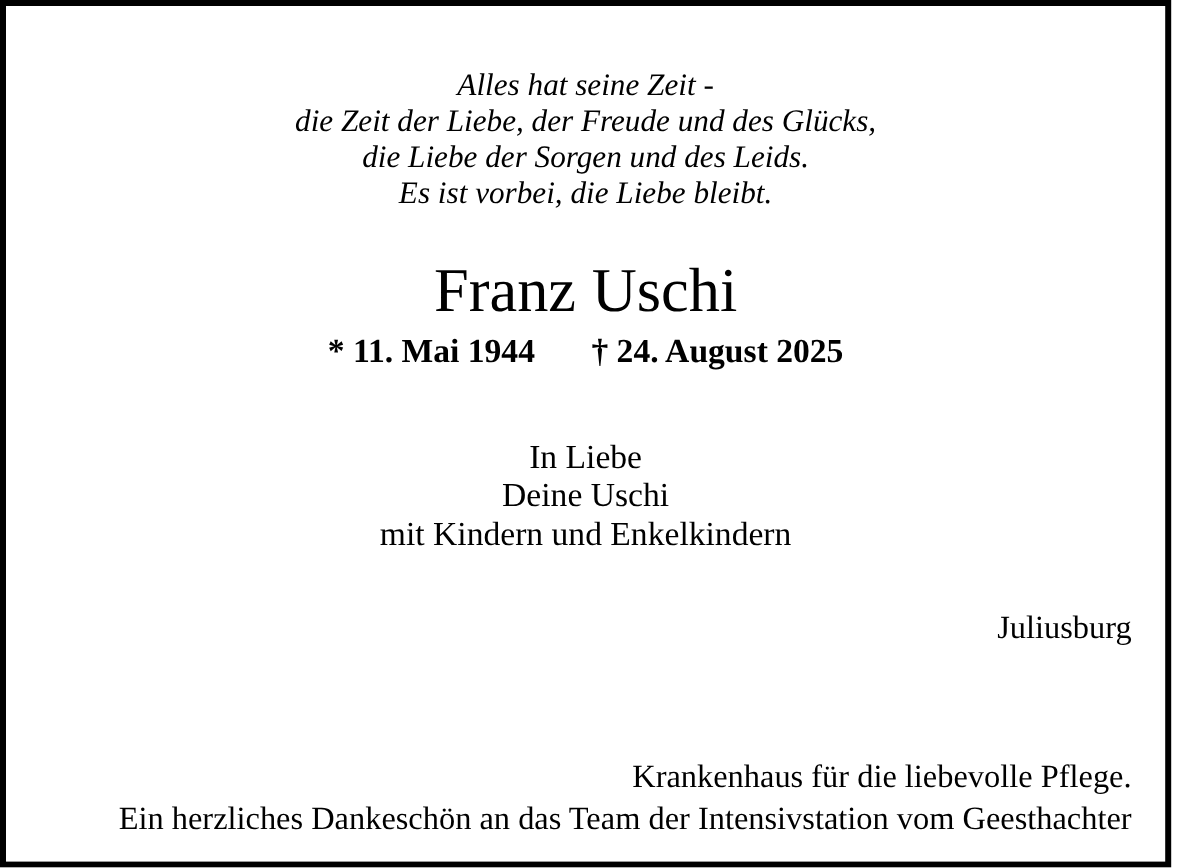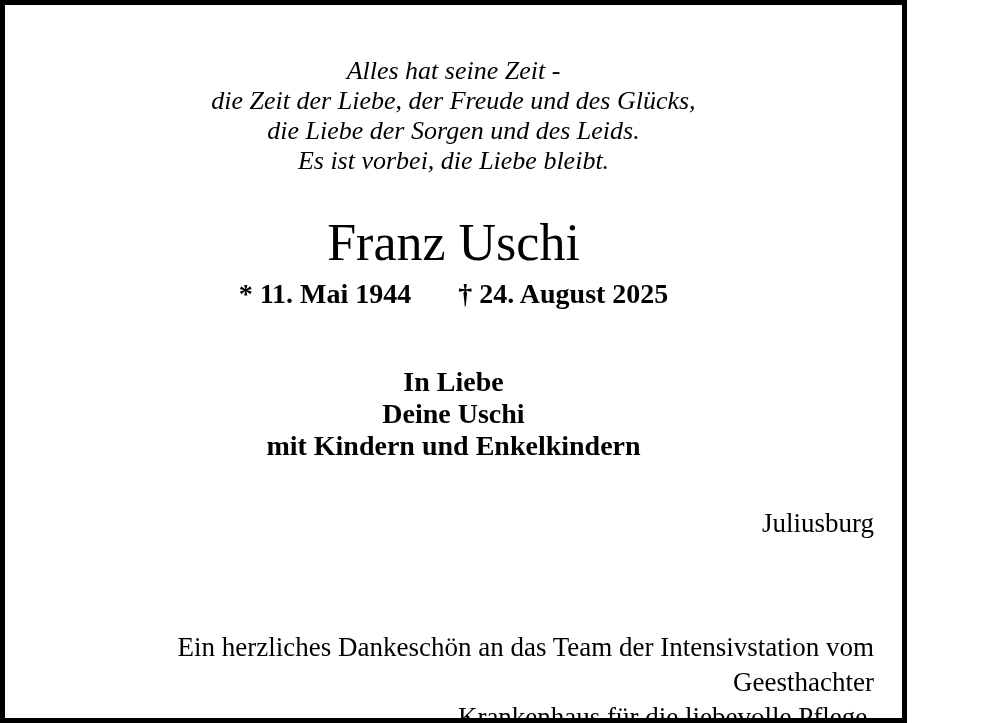--- a/index.html
+++ b/index.html
@@ -3,21 +3,21 @@
 <meta charset="utf-8">
 <title>Traueranzeige</title>
 <style>
   html, body {
     margin: 0;
     padding: 0;
     background: #ffffff;
   }
   .page {
     position: relative;
-    width: 907px;
+    width: 976px;
     height: 723px;
     box-sizing: border-box;
     border: 5px solid #000000;
     background: #ffffff;
     color: #000000;
     font-family: "Liberation Serif", "DejaVu Serif", serif;
     overflow: hidden;
   }
   .centered {
     position: absolute;
@@ -45,21 +45,21 @@
   }
   .dates .date-part {
     display: inline-block;
     font-weight: bold;
   }
   .dates .death-date {
     margin-left: 40px;
   }
   .family {
     top: 361px;
-    font-weight: bold;
+    font-weight: normal;
     font-size: 28px;
     line-height: 32px;
   }
   .left-text {
     position: absolute;
     left: 30px;
     right: 28px;
     font-size: 27px;
     line-height: 31px;
     text-align: right;
@@ -97,17 +97,17 @@
   <div class="centered family">
     <div>In Liebe</div>
     <div>Deine Uschi</div>
     <div>mit Kindern und Enkelkindern</div>
   </div>
 
   <div class="left-text location">Juliusburg</div>
 
 
   <div class="left-text thanks">
+    <div>Krankenhaus für die liebevolle Pflege.</div>
     <div>Ein herzliches Dankeschön an das Team der Intensivstation vom Geesthachter</div>
-    <div>Krankenhaus für die liebevolle Pflege.</div>
   </div>
 
 </div>
 
 </body></html>

